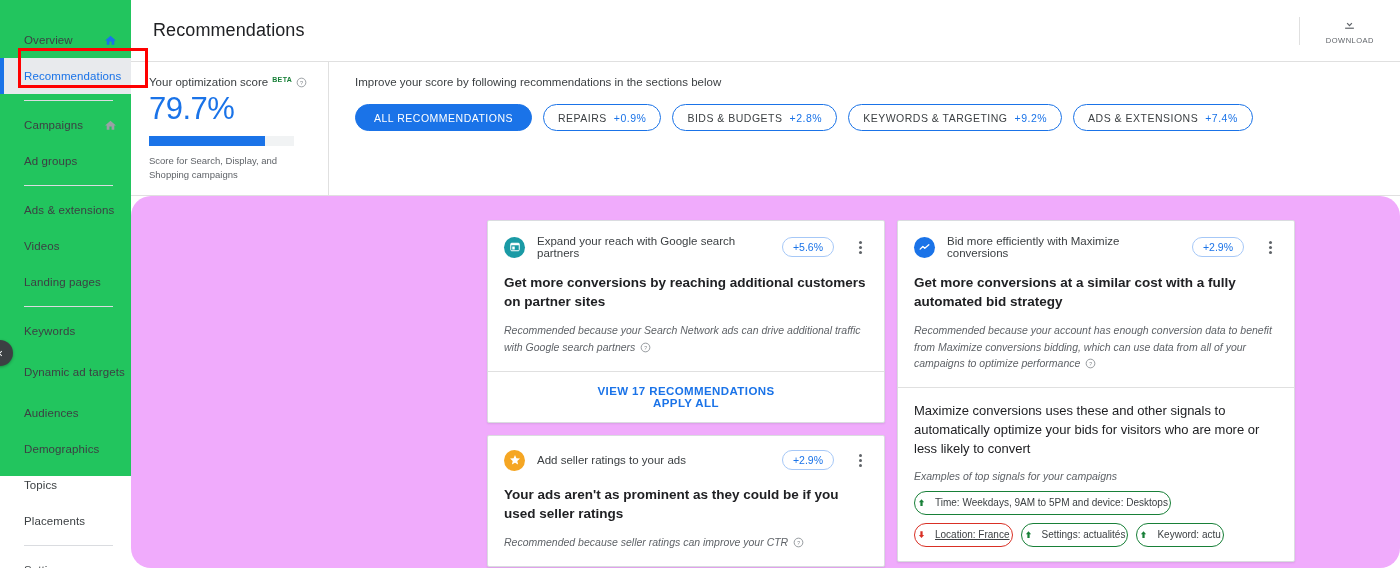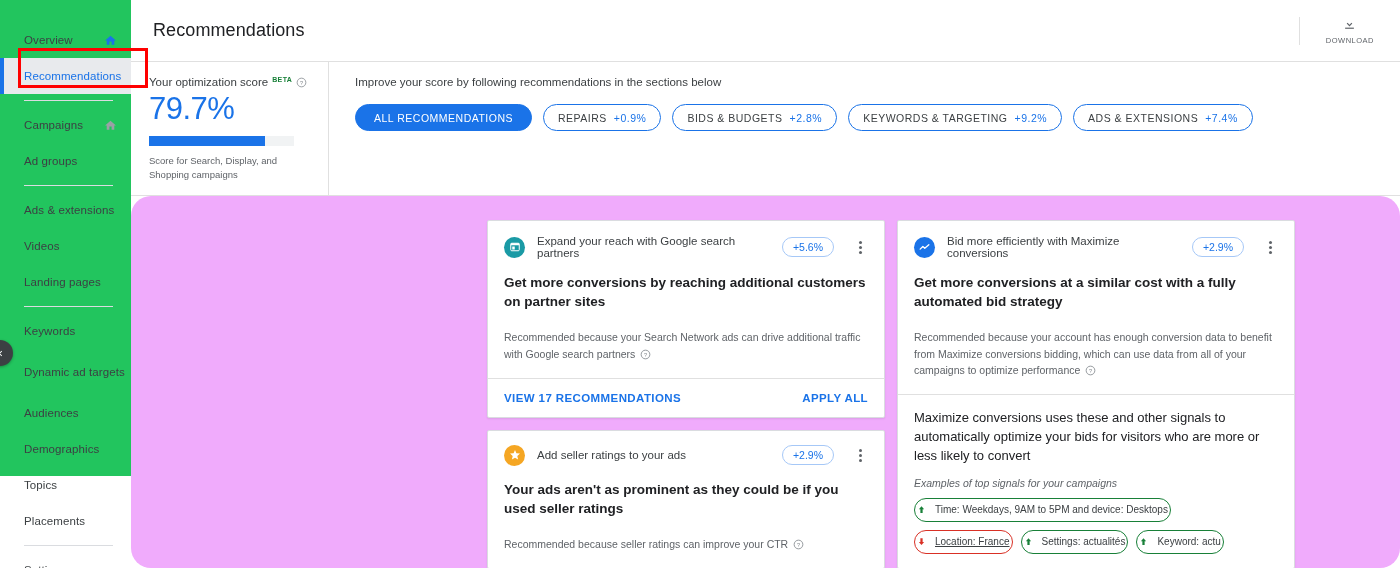--- a/index.html
+++ b/index.html
@@ -126,30 +126,31 @@
     font-size: 10.5px; color: #1a73e8; white-space: nowrap;
   }
   .kebab { width: 16px; display: flex; flex-direction: column; align-items: center; gap: 2px; margin-left: 6px;}
   .kebab i { width: 3px; height: 3px; background: #5f6368; border-radius: 50%; display:block; }
 
   .card-headline {
     font-size: 13.5px; font-weight: bold; color: #202124;
     line-height: 1.42; margin-top: 14px;
   }
   .card-reason {
-    font-size: 10.5px; color: #5f6368;
-    line-height: 1.55; margin-top: 18px;
+    font-size: 10.5px; font-style: italic; color: #5f6368;
+    line-height: 1.55; margin-top: 11px;
   }
   .inline-q { display:inline-block; vertical-align: -2px; margin-left: 2px; }
 
   .card-divider { height: 1px; background: #e0e0e0; }
 
   .card-actions {
     display: flex; align-items: center; justify-content: space-between;
     padding: 13px 16px;
+    flex-direction: column;
   }
   .action-link { font-size: 11.5px; color: #1a73e8; font-weight: bold; letter-spacing: .4px; }
 
   .signals-body { padding: 14px 16px 14px 16px; }
   .signals-headline { font-size: 13px; color: #202124; line-height: 1.45; }
   .signals-sub { font-size: 10.5px; font-style: italic; color: #5f6368; margin-top: 11px; }
   .signal-rows { margin-top: 9px; display: flex; flex-direction: column; gap: 8px; }
   .signal-row { display: flex; gap: 8px; flex-wrap: wrap; }
   .signal-pill {
     height: 24px; border-radius: 13px; display: inline-flex; align-items: center;

